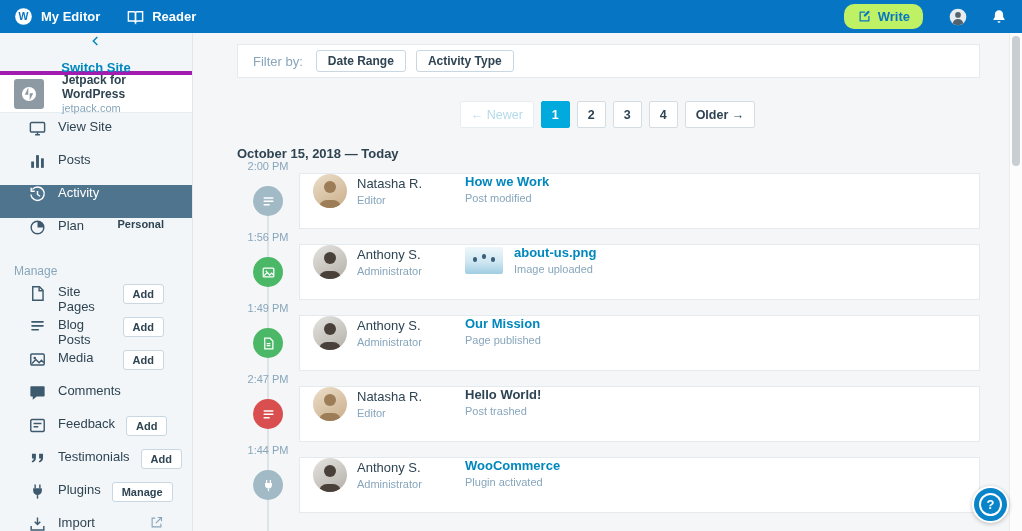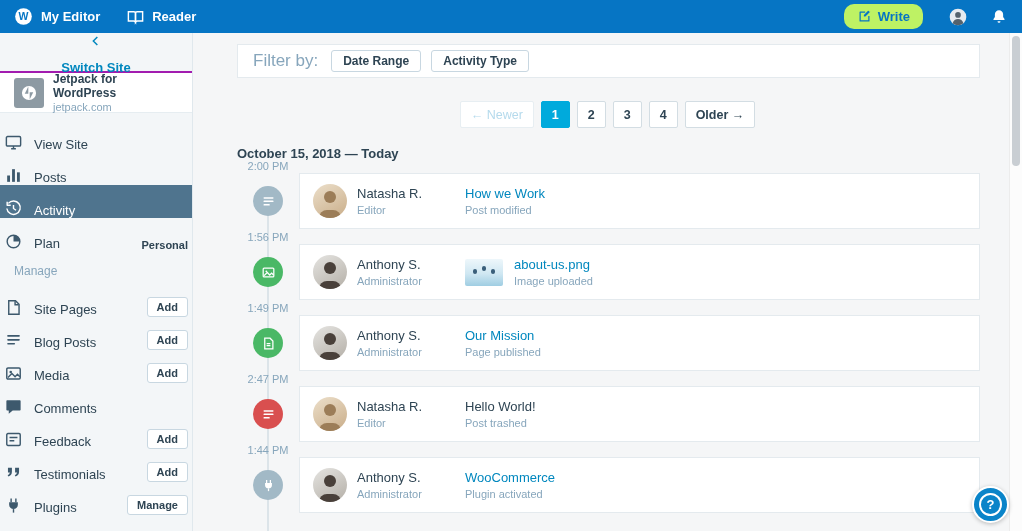--- a/index.html
+++ b/index.html
@@ -31,52 +31,52 @@
   
   .sidebar {
     position:absolute; top:33px; left:0; bottom:0; width:193px;
     background:#f3f6f8; border-right:1px solid #e0e8ed;
   }
   .switch-site {
     display:flex; align-items:center; gap:11px; color:#0087be; font-size:13px;
     font-weight:700; padding:0 12px; height:38px; cursor:pointer;flex-direction:column;
   }
   .site-card {
-    background:#fff; border-top:2px solid #a21caf; border-bottom:1px solid #e6edf1;
-    padding:5px 14px; display:flex; align-items:center; gap:9px; height:42px; cursor:pointer;
+    background:#fff; border-top:4px solid #a21caf; border-bottom:1px solid #e6edf1;
+    padding:5px 14px; display:flex; align-items:center; gap:18px; height:42px; cursor:pointer;
   }
   .site-icon {
     width:30px; height:30px; border-radius:3px; background:#8d9aa3;
     display:flex; align-items:center; justify-content:center;
   }
   .site-name { font-size:12px; font-weight:700; color:#2e4453; line-height:1.2; }
   .site-domain { font-size:11px; color:#87a6bc; margin-top:1px; }
   .nav { padding-top:6px; }
   .nav-item {
-    display:flex; align-items:flex-end; gap:11px; padding:0 4px; height:33px;
+    display:flex; align-items:flex-start; gap:11px; padding:0 28px; height:33px;
     font-size:13px; color:#2e4453; cursor:pointer;
   }
   .nav-item .nav-ic { color:#3d596d; }
   .nav-item.selected { background:#4f748e; color:#fff; }
   .nav-item.selected .nav-ic { color:#fff; }
   .badge { margin-left:auto; font-size:11px; font-weight:700; color:#2e4453; }
   .section-h { font-size:12px; color:#87a6bc; padding:13px 14px 6px; }
   .mini-btn {
     margin-left:auto; background:#fff; border:1px solid #c8d7e1; border-radius:3px;
     font-size:11px; font-weight:700; color:#2e4453; padding:3px 9px; cursor:pointer; font-family:inherit;
   }
   .ext-ic { margin-left:auto; color:#87a6bc; }
 
   
   .main { position:absolute; top:33px; left:193px; right:0; bottom:0; overflow:hidden; }
   .filter-card {
     margin:11px 42px 0 44px; background:#fff; border:1px solid #e4eaee; height:34px;
     display:flex; align-items:center; gap:10px; padding:0 15px;
   }
-  .filter-label { font-size:17px; color:#87a6bc; margin-right:3px; }
+  .filter-label { font-size:13px; color:#87a6bc; margin-right:3px; }
   .pill-btn {
     background:#fff; border:1px solid #c8d7e1; border-radius:3px; font-size:12px;
     font-weight:700; color:#2e4453; padding:3px 11px; cursor:pointer; font-family:inherit;
   }
   .pagination { display:flex; justify-content:center; gap:7px; margin-top:23px; }
   .page-btn {
     min-width:28px; height:27px; padding:0 10px; display:flex; align-items:center; justify-content:center;
     background:#fff; border:1px solid #d3dde3; border-radius:2px; font-size:12.5px; color:#2e4453;
     cursor:pointer; font-family:inherit; font-weight:600;
   }
@@ -93,21 +93,21 @@
   .ev-time { position:absolute; top:-13px; left:0; width:62px; text-align:center; font-size:11px; color:#87a6bc; }
   .tl-circle {
     position:absolute; left:16px; top:50%; margin-top:-15px; width:30px; height:30px; border-radius:50%;
     display:flex; align-items:center; justify-content:center; z-index:1; color:#fff;
   }
   .c-gray  { background:#a2b9c6; }
   .c-green { background:#4ab866; }
   .c-red   { background:#d94f4f; }
 
   .card {
-    flex:1; background:#fff; border:1px solid #e4eaee; display:flex; align-items:center;
+    flex:1; background:#fff; border:1px solid #e4eaee; display:flex; align-items:flex-start;
     padding:0 13px; height:56px;
   }
   .actor { display:flex; align-items:center; gap:10px; width:152px; flex:none; }
   .avatar { width:34px; height:34px; border-radius:50%; position:relative; overflow:hidden; flex:none; }
   .avatar::before {
     content:""; position:absolute; top:7px; left:50%; margin-left:-6px;
     width:12px; height:12px; border-radius:50%;
   }
   .avatar::after {
     content:""; position:absolute; bottom:-5px; left:50%; margin-left:-11px;
@@ -121,21 +121,21 @@
   .actor-role { font-size:11px; color:#87a6bc; margin-top:3px; }
   .ev-body { display:flex; align-items:center; gap:11px; }
   .thumb {
     width:38px; height:27px; border-radius:2px; flex:none; position:relative;
     background:linear-gradient(180deg,#eef7fb 0%,#cfe7f2 55%,#9fcde2 100%);
   }
   .thumb::before {
     content:""; position:absolute; left:8px; top:10px; width:4px; height:5px; border-radius:2px;
     background:#3a5f7a; box-shadow:9px -3px 0 #3a5f7a, 18px 0 0 #3a5f7a;
   }
-  .ev-title { font-size:13px; color:#0087be; cursor:pointer; }
+  .ev-title { font-size:13px; color:#0087be; cursor:pointer;font-weight:bold; }
   .ev-title.plain { color:#2e4453; cursor:default; }
   .ev-action { font-size:11px; color:#87a6bc; margin-top:3px; }
 
   
   .help-btn {
     position:absolute; right:13px; bottom:8px; width:37px; height:37px; border-radius:50%;
     background:#0a84c9; border:2px solid #fff; box-shadow:0 1px 4px rgba(0,0,0,.25);
     display:flex; align-items:center; justify-content:center; cursor:pointer; z-index:30;
   }
   .help-inner {

